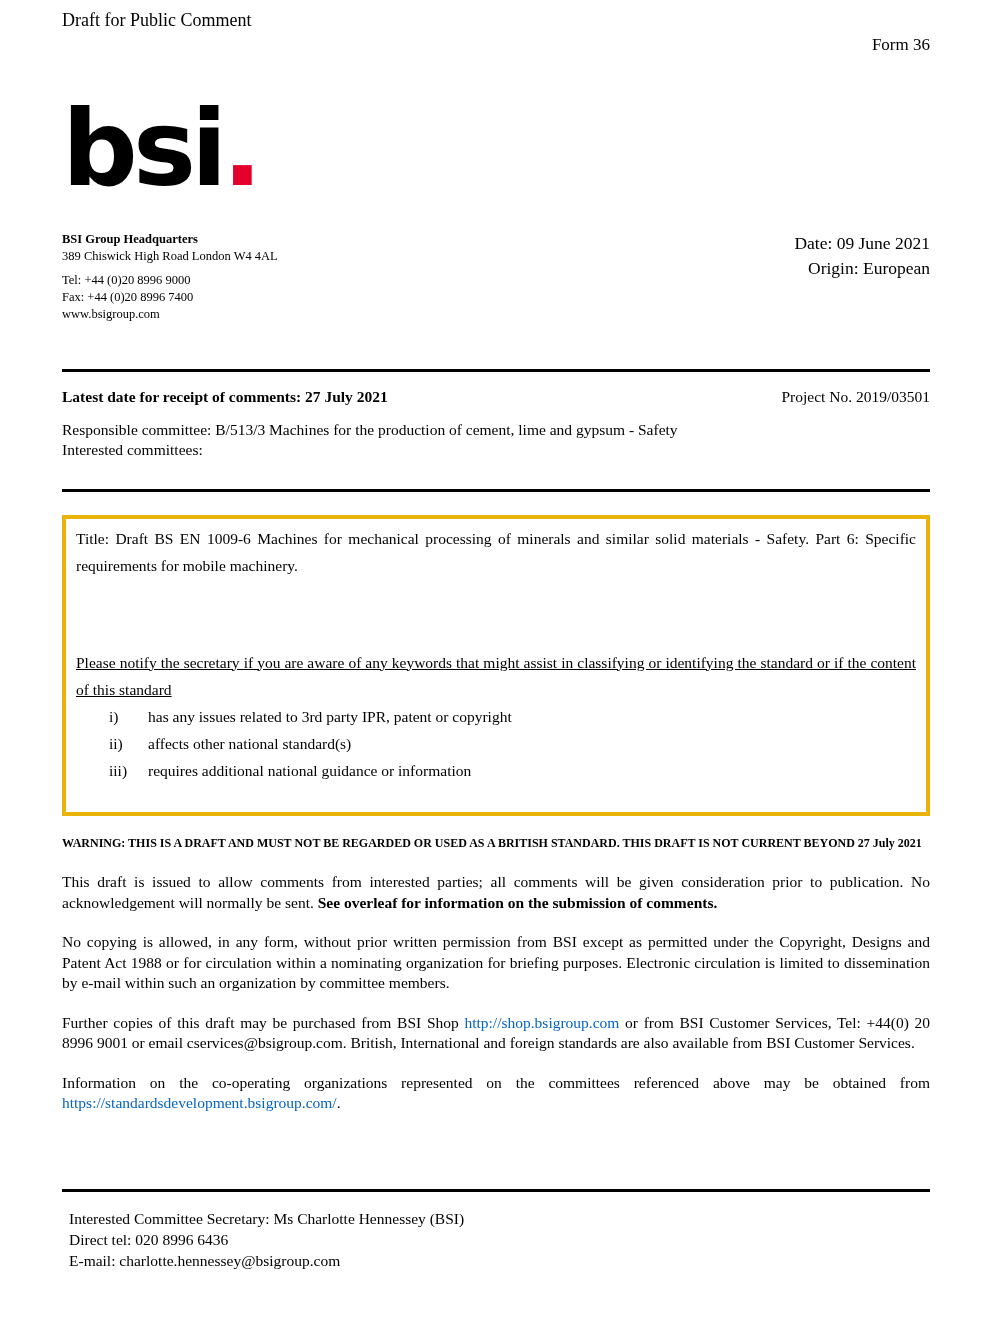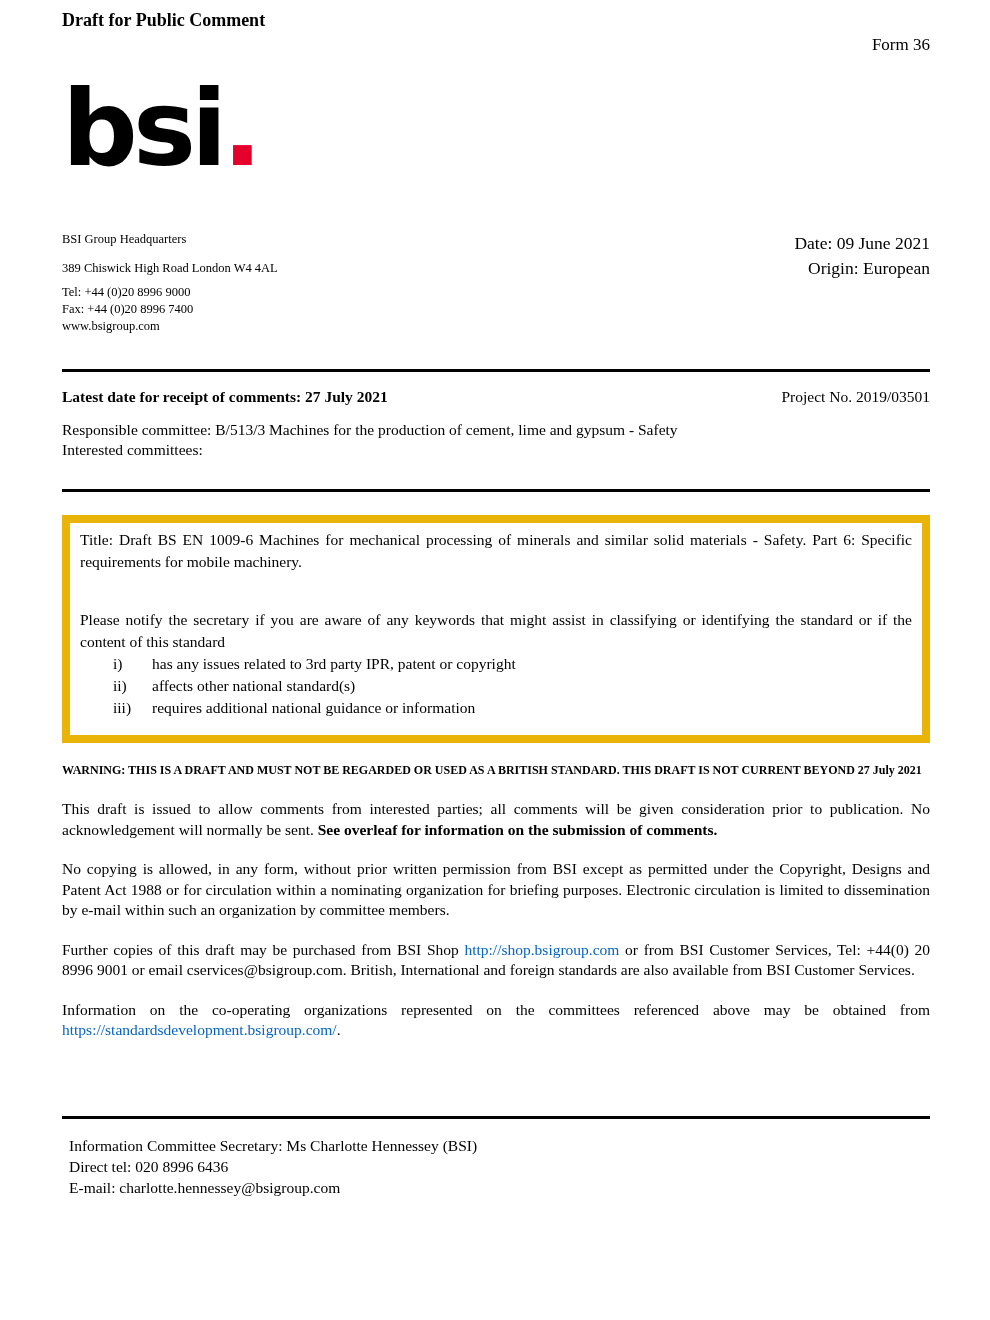--- a/index.html
+++ b/index.html
@@ -3,42 +3,42 @@
 <meta charset="utf-8">
 <style>
   :root { --logo_dot:#e4002b; --link:#0563c1; }
   * { margin:0; padding:0; box-sizing:border-box; }
   html, body { background:#ffffff; }
   body { font-family:"Liberation Serif", serif; color:#000; }
   .page { width:990px; height:1320px; padding:0 60px 0 62px; position:relative; overflow:hidden; background:#fff; margin:0 auto; }
 
   
   .header { position:relative; height:369px; }
-  .draft-label { position:absolute; left:0; top:10px; font-size:18px; font-weight:bold; }
+  .draft-label { position:absolute; left:0; top:10px; font-size:18px; font-weight:normal; }
   .form-number { position:absolute; right:0; top:35px; font-size:17px; }
   .dpc-box { position:absolute; right:0; top:86px; border:2px solid #000; padding:7px 12px; font-size:17.5px; white-space:nowrap; }
-  .logo { position:absolute; left:0; top:76px; font-family:"DejaVu Sans", sans-serif; font-weight:bold; font-size:106px; line-height:1; letter-spacing:-5px; }
+  .logo { position:absolute; left:0; top:96px; font-family:"DejaVu Sans", sans-serif; font-weight:bold; font-size:106px; line-height:1; letter-spacing:-5px; }
   .logo .dot { color:var(--logo_dot); }
   .hq { position:absolute; left:0; top:231px; font-size:12.5px; line-height:17px; }
-  .hq .name { font-weight:normal; margin-bottom:12px; }
+  .hq .name { font-weight:bold; }
   .hq .street { margin-bottom:7px; }
   .meta { position:absolute; right:0; top:231px; text-align:right; font-size:17.5px; line-height:25px; }
 
   .rule { border:none; border-top:3px solid #000; height:0; }
 
   .line { font-size:15.5px; line-height:20.5px; }
   .row-latest { display:flex; justify-content:space-between; align-items:baseline; margin-top:15px; }
   .latest-date { font-weight:bold; }
   .committee { margin-top:12px; }
   .interested { }
   .rule-2 { margin-top:28px; }
 
-  .title-box { margin-top:23px; border:8px solid #eab308; padding:6px 10px 16px 10px; font-size:15.5px; line-height:22px; }
+  .title-box { margin-top:23px; border:4px solid #eab308; padding:6px 10px 28px 10px; font-size:15.5px; line-height:27px; }
   .title-box .title { text-align:justify; }
-  .title-box .notice { margin-top:36px; text-align:justify; }
+  .title-box .notice { margin-top:70px; text-align:justify;text-decoration:underline; }
   .kw-item { display:flex; }
   .kw-num { width:39px; margin-left:33px; flex:none; }
 
   .warning { margin-top:17px; font-size:12px; font-weight:bold; line-height:20.5px; text-align:justify; }
   .para { margin-top:19px; font-size:15.5px; line-height:20.5px; text-align:justify; }
   .link { color:var(--link); text-decoration:none; cursor:pointer; }
 
   .rule-3 { margin-top:75px; }
   .footer { margin-top:16px; padding-left:7px; font-size:15.5px; line-height:21px; }
 </style>
@@ -102,18 +102,18 @@
 
   <p class="para">No copying is allowed, in any form, without prior written permission from BSI except as permitted under the Copyright, Designs and Patent Act 1988 or for circulation within a nominating organization for briefing purposes. Electronic circulation is limited to dissemination by e-mail within such an organization by committee members.</p>
 
   <p class="para"><span>Further copies of this draft may be purchased from BSI Shop </span><a class="link">http://shop.bsigroup.com</a><span> or from BSI Customer Services, Tel: +44(0) 20 8996 9001 or email cservices@bsigroup.com. British, International and foreign standards are also available from BSI Customer Services.</span></p>
 
   <p class="para"><span>Information on the co-operating organizations represented on the committees referenced above may be obtained from </span><a class="link">https://standardsdevelopment.bsigroup.com/</a><span>.</span></p>
 
   <hr class="rule rule-3">
 
   <div class="footer">
-    <div>Information Committee Secretary: Ms Charlotte Hennessey (BSI)</div>
+    <div>Interested Committee Secretary: Ms Charlotte Hennessey (BSI)</div>
     <div>Direct tel: 020 8996 6436</div>
     <div>E-mail: charlotte.hennessey@bsigroup.com</div>
   </div>
 
 </div>
 
 </body></html>

